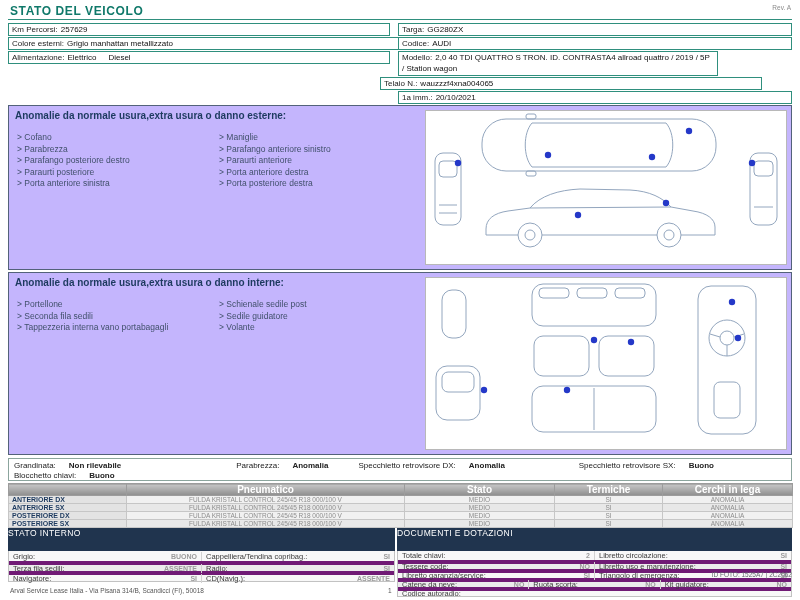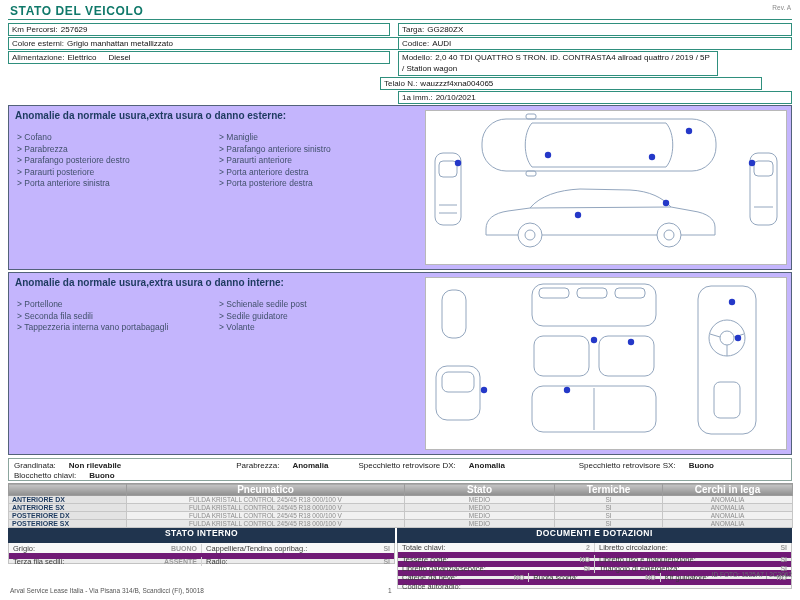--- a/index.html
+++ b/index.html
@@ -25,23 +25,23 @@
   .s-item .v{font-weight:bold;margin-left:13px}
 
   .tyre-table{position:absolute;left:8px;top:483px;width:784px;border-collapse:collapse;table-layout:fixed}
   .tyre-table th{background:linear-gradient(180deg,#c6c6c6,#8e8e8e);color:#fff;font-size:10px;font-weight:bold;height:11px;border:1px solid #9c9c9c;text-align:center;padding:0}
   .tyre-table td{border:1px solid #c6c6c6;font-size:6.5px;color:#8d8d8d;text-align:center;height:8px;padding:0;overflow:hidden;white-space:nowrap}
   .tyre-table td.pos{font-size:7px;font-weight:bold;color:#1d3a5f;text-align:left;padding-left:3px;background:#e3e3e3}
   .tyre-table tbody tr:nth-child(odd) td:not(.pos){background:#f1f1f1}
   .tyre-table tbody tr:nth-child(even) td:not(.pos){background:#e8e8e8}
 
   .bt{position:absolute;top:528px}
-  .bt-header{height:15px;background:#20344e;color:#fff;font-size:8.5px;font-weight:bold;text-align:center;line-height:11px;letter-spacing:.4px}
+  .bt-header{height:23px;background:#20344e;color:#fff;font-size:8.5px;font-weight:normal;text-align:left;line-height:11px;letter-spacing:.4px}
   .bt-body{border:1px solid #c2c2c2;border-top:none}
-  .bt-row{display:flex;align-items:center;border-top:6px solid #701a75}
+  .bt-row{display:flex;align-items:center;border-top:4px solid #701a75}
   .bt-body .bt-row:first-child{border-top:none}
   .bt-body .bt-row:nth-child(even){background:#ececec}
   .bt-body .bt-row:nth-child(odd){background:#f8f8f8}
   .bt-left .bt-row{height:10px}
   .bt-right .bt-row{height:9px}
   .pair{flex:1;display:flex;justify-content:space-between;align-items:center;padding:0 4px;min-width:0}
   .pair+.pair{border-left:1px solid #d2d2d2}
   .pair .lbl{font-size:7.5px;color:#3a3a3a;white-space:nowrap;overflow:hidden}
   .pair .val{font-size:7px;color:#9b9b9b;font-weight:bold;margin-left:4px;white-space:nowrap}
 
@@ -281,20 +281,30 @@
       <div class="bt-row">
         <div class="pair">
             <span class="lbl">Terza fila sedili:</span>
             <span class="val">ASSENTE</span>
           </div>
         <div class="pair">
             <span class="lbl">Radio:</span>
             <span class="val">SI</span>
           </div>
       </div>
+      <div class="bt-row">
+        <div class="pair">
+            <span class="lbl">Navigatore:</span>
+            <span class="val">SI</span>
+          </div>
+        <div class="pair">
+            <span class="lbl">CD(Navig.):</span>
+            <span class="val">ASSENTE</span>
+          </div>
+      </div>
     </div>
   </div>
 
   <div class="bt bt-right" style="left:397px;width:395px">
     <div class="bt-header">DOCUMENTI E DOTAZIONI</div>
     <div class="bt-body">
       <div class="bt-row">
         <div class="pair">
             <span class="lbl">Totale chiavi:</span>
             <span class="val">2</span>

